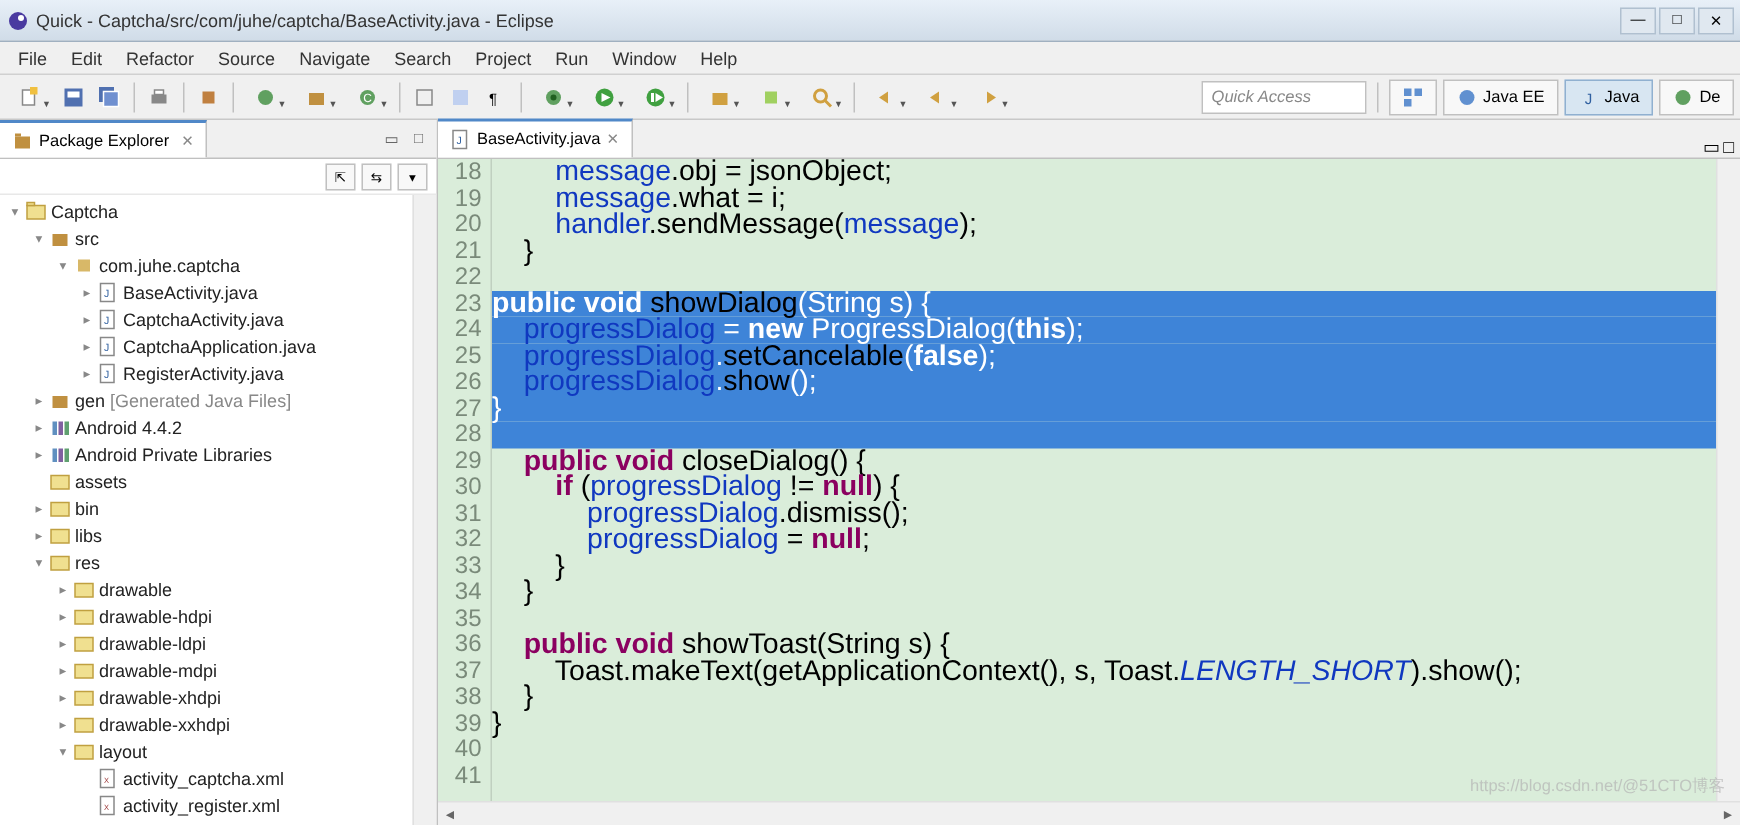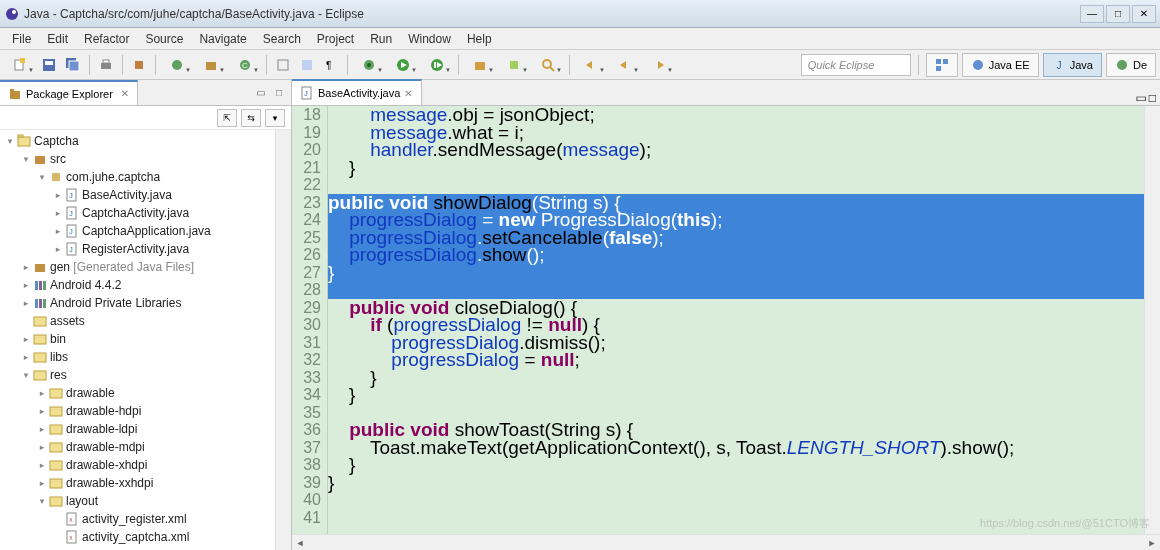--- a/index.html
+++ b/index.html
@@ -75,21 +75,21 @@
 </head>
 <body>
 
 <div class="titlebar">
   <span class="icon">
     <svg class="ico-box" viewBox="0 0 14 14">
         <circle cx="7" cy="7" r="6" fill="#4a3aa0"></circle>
         <circle cx="9" cy="5" r="2" fill="#fff"></circle>
       </svg>
   </span>
-  <span class="title">Java - Captcha/src/com/juhe/captcha/BaseActivity.java - Eclipse</span>
+  <span class="title">Quick - Captcha/src/com/juhe/captcha/BaseActivity.java - Eclipse</span>
   <div class="winbtns">
     <div class="winbtn">—</div>
     <div class="winbtn">□</div>
     <div class="winbtn">✕</div>
   </div>
 </div>
 
 <div class="menubar">
   <span class="menu-item">File</span>
   <span class="menu-item">Edit</span>
@@ -229,21 +229,21 @@
       <span class="chev">▼</span>
     </div>
   <div class="tbbtn drop">
       <svg class="ico-box" viewBox="0 0 14 14">
         <polygon points="12,7 6,3 6,11" fill="#d0a040"></polygon>
       </svg>
       <span class="chev">▼</span>
     </div>
 
   <div class="toolbar-right">
-    <div class="quick-access">Quick Eclipse</div>
+    <div class="quick-access">Quick Access</div>
     <div class="tbsep"></div>
     <div class="persp-btn">
         <svg class="ico-box" viewBox="0 0 14 14">
           <rect x="1" y="1" width="5" height="5" fill="#6090d0"></rect>
           <rect x="8" y="1" width="5" height="5" fill="#6090d0"></rect>
           <rect x="1" y="8" width="5" height="5" fill="#6090d0"></rect>
         </svg>
       </div>
     <div class="persp-btn">
         <svg class="ico-box" viewBox="0 0 14 14">
@@ -489,31 +489,31 @@
     <span class="label ">layout</span>
   </div>
           <div class="tree-row" style="padding-left:52px">
     <span class="expander"></span>
     <span class="icon">
               <svg class="ico-box" viewBox="0 0 14 14">
                 <rect x="2" y="1" width="9" height="12" fill="#fff" stroke="#888"></rect>
                 <text x="6" y="10" font-size="5" text-anchor="middle" fill="#a04040">X</text>
               </svg>
             </span>
-    <span class="label ">activity_register.xml</span>
+    <span class="label ">activity_captcha.xml</span>
   </div>
           <div class="tree-row" style="padding-left:52px">
     <span class="expander"></span>
     <span class="icon">
               <svg class="ico-box" viewBox="0 0 14 14">
                 <rect x="2" y="1" width="9" height="12" fill="#fff" stroke="#888"></rect>
                 <text x="6" y="10" font-size="5" text-anchor="middle" fill="#a04040">X</text>
               </svg>
             </span>
-    <span class="label ">activity_captcha.xml</span>
+    <span class="label ">activity_register.xml</span>
   </div>
         </div>
       <div class="tree-scroll"></div>
     </div>
   </div>
 
   <div class="editor">
     <div class="editor-tabs">
       <div class="editor-tab">
         <svg class="ico-box" viewBox="0 0 14 14">

